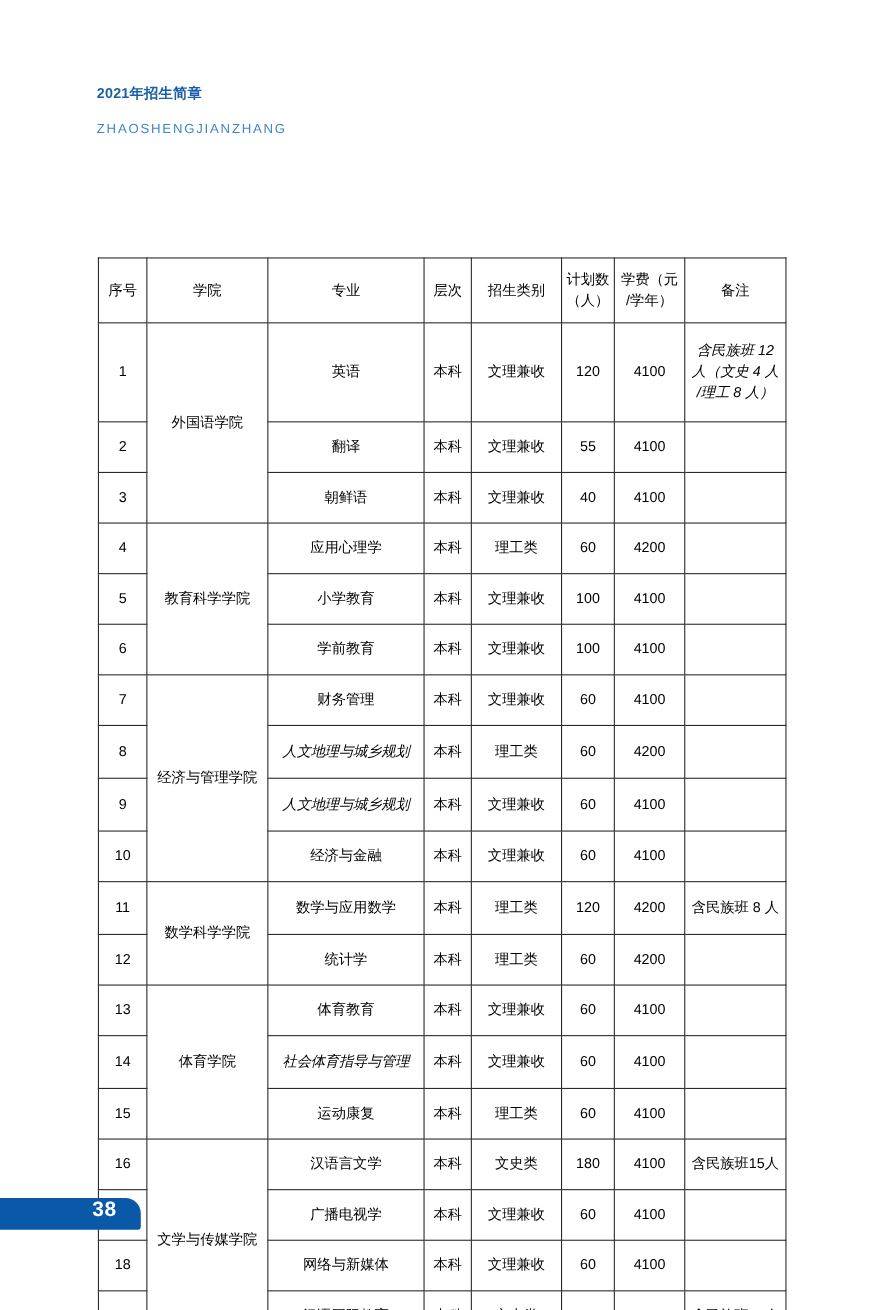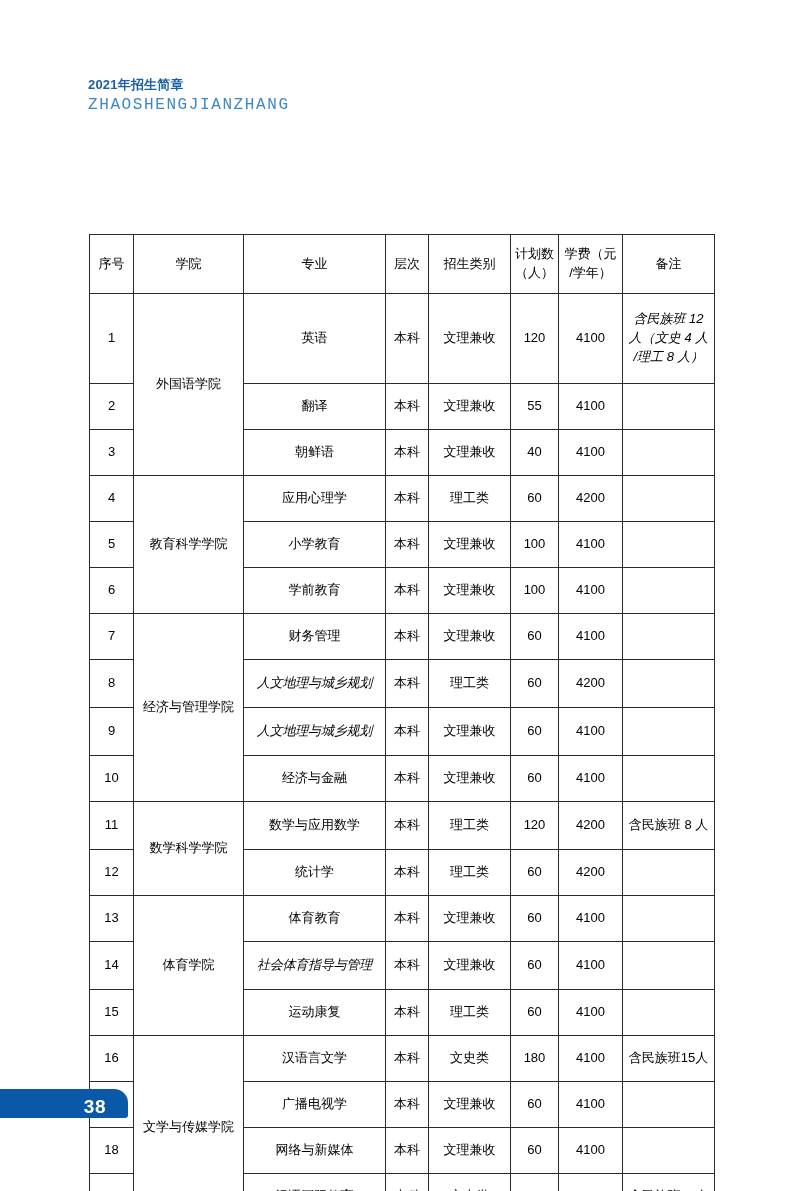--- a/index.html
+++ b/index.html
@@ -31,27 +31,26 @@
     line-height: 1.15;
   }
   .running-header .cn {
     font-size: 13px;
     font-weight: bold;
     color: #1a5fa8;
     letter-spacing: 0.2px;
     white-space: nowrap;
   }
   .running-header .py {
-    font-size: 16px;
+    font-size: 12px;
     font-weight: normal;
     color: #3f86c8;
     letter-spacing: 1.6px;
-    margin-top: 3px;
+    margin-top: 18px;
     white-space: nowrap;
-    font-family: Liberation Mono, monospace;
   }
 
   
   .main-title {
     position: absolute;
     left: 0;
     top: 163px;
     width: 805px;
     text-align: center;
     font-size: 27px;
@@ -118,21 +117,21 @@
     top: 1089px;
     width: 128px;
     height: 29px;
     background: #0a59a8;
     border-top-right-radius: 14px;
     border-bottom-right-radius: 3px;
     color: #ffffff;
     font-size: 19px;
     font-weight: bold;
     display: flex;
-    align-items: flex-end;
+    align-items: flex-start;
     justify-content: flex-end;
     padding-right: 22px;
     box-sizing: border-box;
     letter-spacing: 0.5px;
   }
 </style>
 </head>
 <body>
 
 <div class="page">

